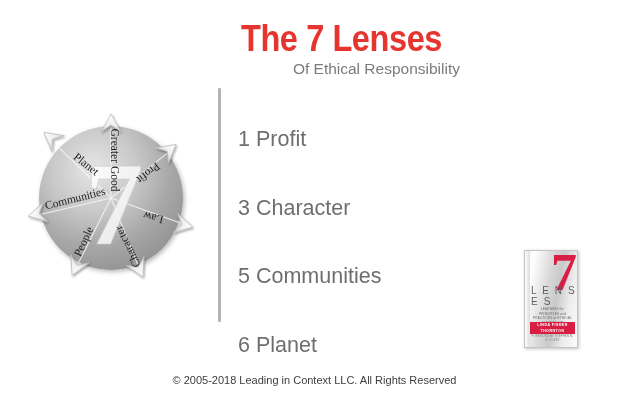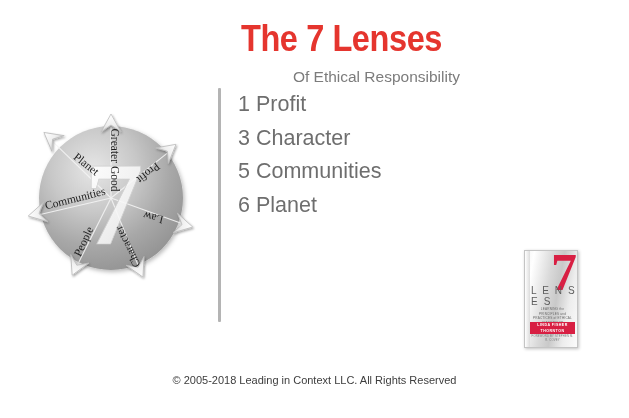--- a/index.html
+++ b/index.html
@@ -23,21 +23,21 @@
     letter-spacing:-0.5px;
     transform:scaleX(0.88);
     transform-origin:center center;
     white-space:nowrap;
   }
   .sub-title{
     font-family:"Liberation Sans", sans-serif;
     font-size:15.5px;
     line-height:17px;
     color:#7c7c7c;
-    margin-top:11px;
+    margin-top:3px;
     white-space:nowrap;
   }
 
   
   .wheel-wrap{position:absolute;left:18px;top:104px;width:186px;height:190px;}
   .wheel-svg{display:block;width:186px;height:190px;}
 
   
   .divider{
     position:absolute;left:218px;top:88px;
@@ -49,20 +49,21 @@
     position:absolute;left:238px;top:88px;
     width:260px;
     list-style:none;margin:0;padding:0;
   }
   .lens-list li{
     font-family:"Liberation Sans", sans-serif;
     font-size:21.5px;
     line-height:33.5px;
     color:#6e6e6e;
     white-space:nowrap;
+    margin-top:35px;
   }
   .lens-list li .num{margin-right:6px;}
 
   
   .book{
     position:absolute;left:524px;top:250px;
     width:52px;height:96px;
     background:linear-gradient(100deg,#f2f2f2 0%,#ffffff 14%,#d9d9d9 42%,#c9c9c9 58%,#ededed 78%,#fbfbfb 100%);
     border:1px solid #c4c4c4;
     box-shadow:1px 1px 3px rgba(0,0,0,0.25);

